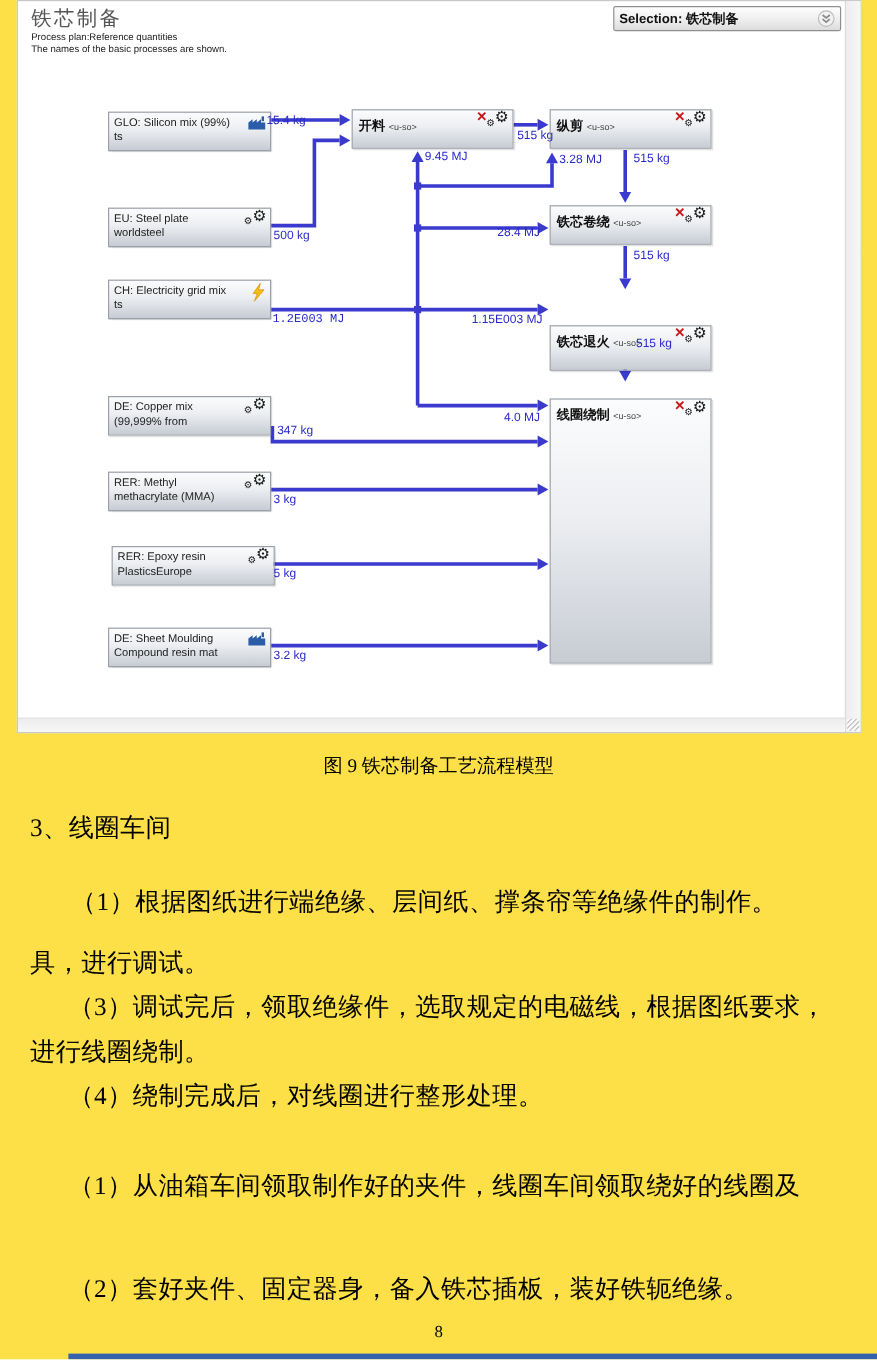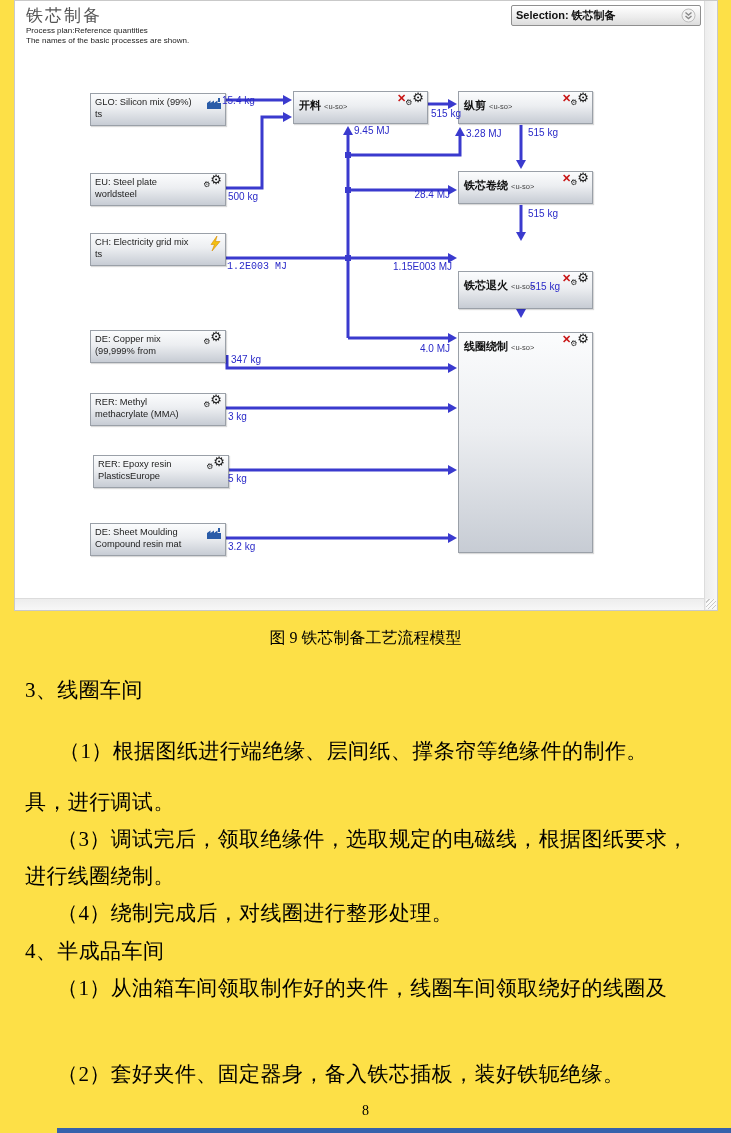--- a/index.html
+++ b/index.html
@@ -261,19 +261,18 @@
   <div class="flbl" style="left:228px;top:541px;">3.2 kg</div>
 
   <div class="caption">图 9  铁芯制备工艺流程模型</div>
 
   <div class="bodyline" style="left:25px;top:676px;">3、线圈车间</div>
   <div class="bodyline" style="left:59px;top:713px;margin-top:24px;">（1）根据图纸进行端绝缘、层间纸、撑条帘等绝缘件的制作。</div>
   <div class="bodyline" style="left:25px;top:788px;">具，进行调试。</div>
   <div class="bodyline" style="left:57px;top:825px;">（3）调试完后，领取绝缘件，选取规定的电磁线，根据图纸要求，</div>
   <div class="bodyline" style="left:25px;top:862px;">进行线圈绕制。</div>
   <div class="bodyline" style="left:57px;top:899px;">（4）绕制完成后，对线圈进行整形处理。</div>
-  <div class="bodyline" style="left:25px;top:937px;">4、半成品车间</div>
   <div class="bodyline" style="left:57px;top:974px;">（1）从油箱车间领取制作好的夹件，线圈车间领取绕好的线圈及</div>
   <div class="bodyline" style="left:57px;top:1048px;margin-top:12px;">（2）套好夹件、固定器身，备入铁芯插板，装好铁轭绝缘。</div>
 
   <div class="pagenum">8</div>
   <div class="bottombar"></div>
 </div>
 
 </body></html>

